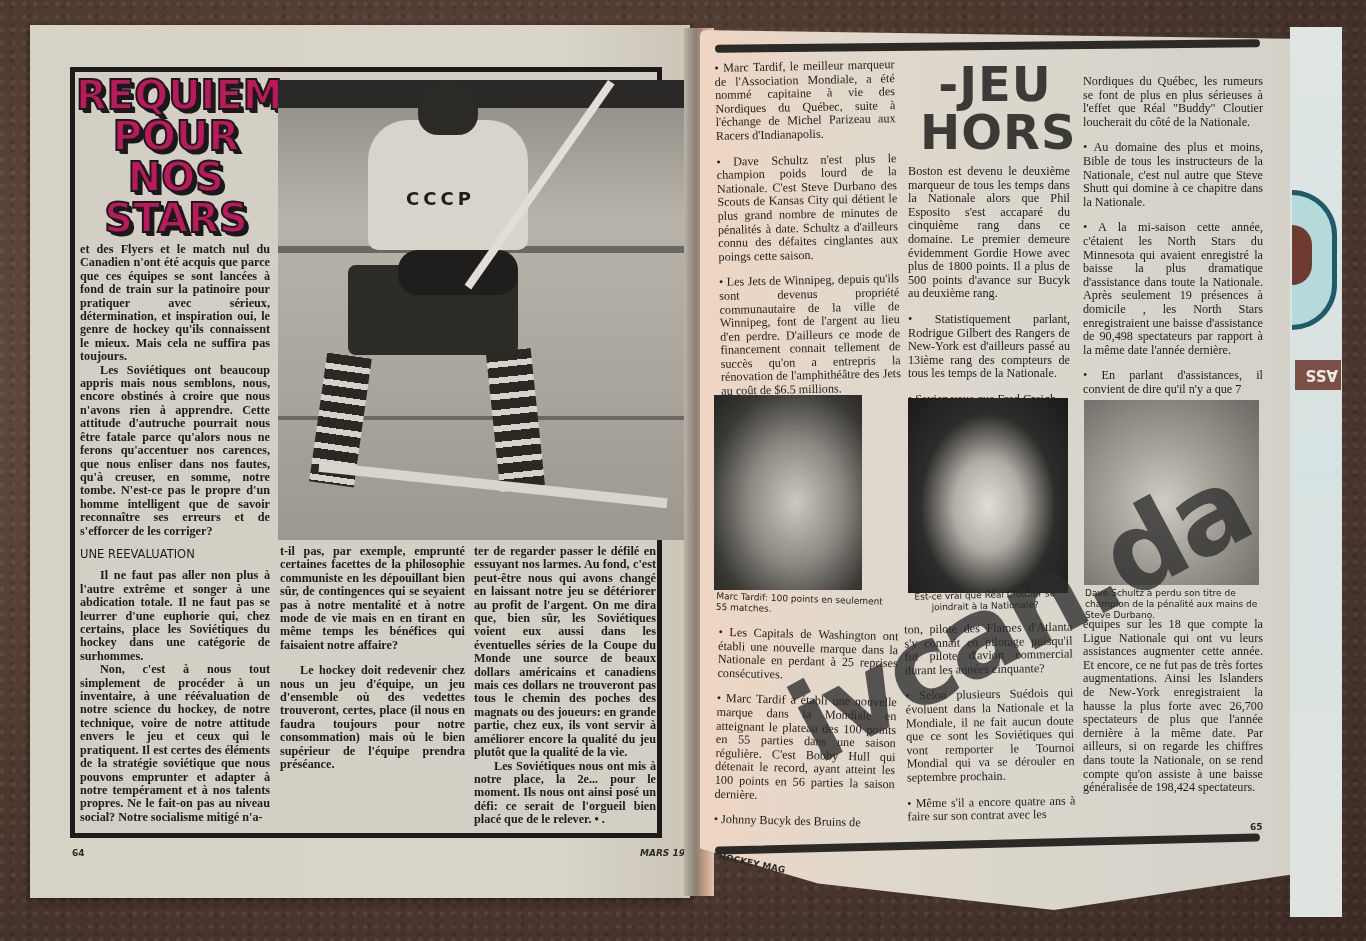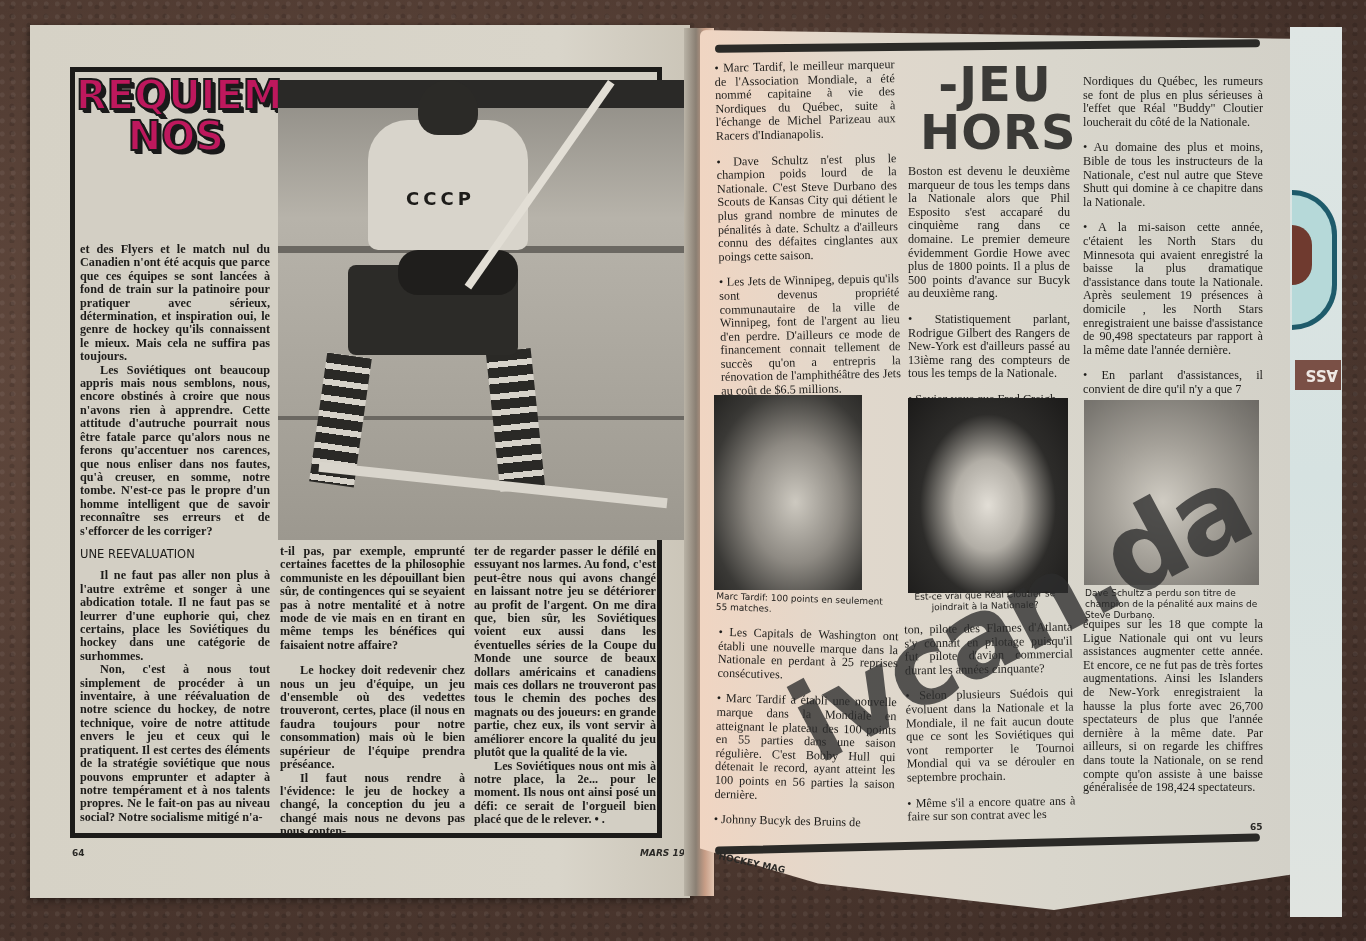--- a/index.html
+++ b/index.html
@@ -132,21 +132,23 @@
 
 <div class="table-texture"></div>
 
 <div class="spread">
 
   <div class="page-left"></div>
   <div class="left-frame"></div>
 
   <div class="headline">
     <div>REQUIEM</div>
+    <div>POUR</div>
     <div>NOS</div>
+    <div>STARS</div>
   </div>
 
   <div class="main-photo" title="Soviet hockey player in CCCP jersey holding stick">
     <div class="player-leg-l"></div>
     <div class="player-leg-r"></div>
     <div class="player-shorts"></div>
     <div class="player-body"></div>
     <div class="player-head"></div>
     <div class="player-jersey-text">CCCP</div>
     <div class="gloves"></div>
@@ -159,21 +161,20 @@
     <p class="ind">Les Soviétiques ont beaucoup appris mais nous semblons, nous, encore obstinés à croire que nous n'avons rien à apprendre. Cette attitude d'autruche pourrait nous être fatale parce qu'alors nous ne ferons qu'accentuer nos carences, que nous enliser dans nos fautes, qu'à creuser, en somme, notre tombe. N'est-ce pas le propre d'un homme intelligent que de savoir reconnaître ses erreurs et de s'efforcer de les corriger?</p>
   </div>
   <div class="col col-l1b">
     <h4>UNE REEVALUATION</h4>
     <p class="ind">Il ne faut pas aller non plus à l'autre extrême et songer à une abdication totale. Il ne faut pas se leurrer d'une euphorie qui, chez certains, place les Soviétiques du hockey dans une catégorie de surhommes.</p>
     <p class="ind">Non, c'est à nous tout simplement de procéder à un inventaire, à une réévaluation de notre science du hockey, de notre technique, voire de notre attitude envers le jeu et ceux qui le pratiquent. Il est certes des éléments de la stratégie soviétique que nous pouvons emprunter et adapter à notre tempérament et à nos talents propres. Ne le fait-on pas au niveau social? Notre socialisme mitigé n'a-</p>
   </div>
   <div class="col col-l2">
     <p>t-il pas, par exemple, emprunté certaines facettes de la philosophie communiste en les dépouillant bien sûr, de contingences qui se seyaient pas à notre mentalité et à notre mode de vie mais en en tirant en même temps les bénéfices qui faisaient notre affaire?</p>
     <p class="ind" style="margin-top:12px">Le hockey doit redevenir chez nous un jeu d'équipe, un jeu d'ensemble où des vedettes trouveront, certes, place (il nous en faudra toujours pour notre consommation) mais où le bien supérieur de l'équipe prendra préséance.</p>
-    <p class="ind">Il faut nous rendre à l'évidence: le jeu de hockey a changé, la conception du jeu a changé mais nous ne devons pas nous conten-</p>
   </div>
   <div class="col col-l3">
     <p>ter de regarder passer le défilé en essuyant nos larmes. Au fond, c'est peut-être nous qui avons changé en laissant notre jeu se détériorer au profit de l'argent. On me dira que, bien sûr, les Soviétiques voient eux aussi dans les éventuelles séries de la Coupe du Monde une source de beaux dollars américains et canadiens mais ces dollars ne trouveront pas tous le chemin des poches des magnats ou des joueurs: en grande partie, chez eux, ils vont servir à améliorer encore la qualité du jeu plutôt que la qualité de la vie.</p>
     <p class="ind">Les Soviétiques nous ont mis à notre place, la 2e... pour le moment. Ils nous ont ainsi posé un défi: ce serait de l'orgueil bien placé que de le relever. • .</p>
   </div>
 
   <div class="folio" style="left:72px; top:848px;">64</div>
   <div class="folio" style="left:640px; top:848px;font-style:italic;">MARS 1976</div>
 
   <div class="gutter"></div>

